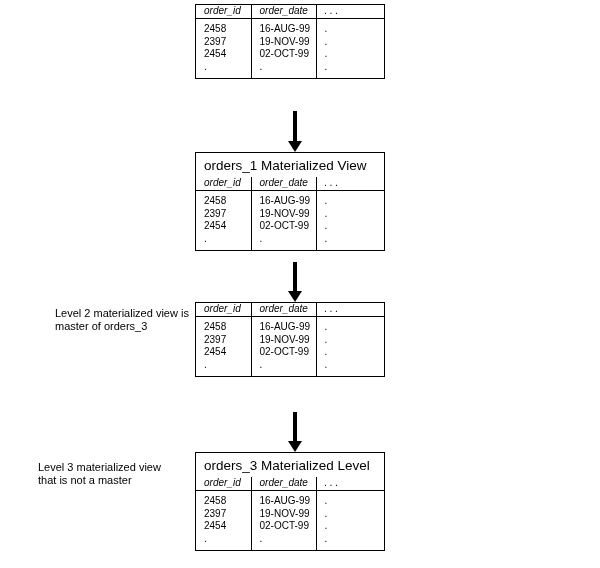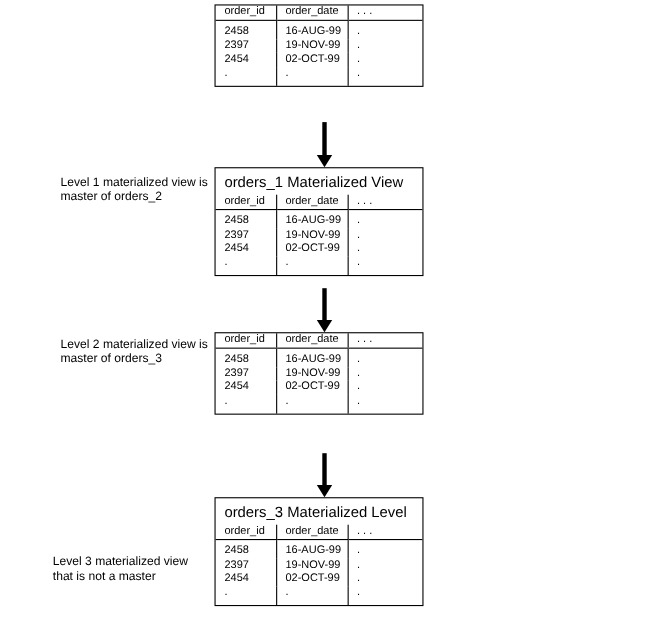--- a/index.html
+++ b/index.html
@@ -62,20 +62,21 @@
   .mini-table col.c-rest { width: auto; }
 
   .mini-table th {
     font-weight: normal;
     font-size: 10px;
     text-align: left;
     padding: 0 0 2px 8px;
     border-bottom: 1.5px solid #000;
     vertical-align: bottom;
     white-space: nowrap;
+    font-style: italic;
   }
   .mini-table th.col-date,
   .mini-table th.col-rest,
   .mini-table td.col-date,
   .mini-table td.col-rest {
     border-left: 1.5px solid #000;
   }
 
   .mini-table td {
     padding: 0 0 0 8px;
@@ -158,22 +159,20 @@
         </tr>
       </tbody>
     </table>
   </div>
 
   <div class="connector" style="top:111px; height:41px;">
     <div class="shaft" style="height:30px;"></div>
     <div class="head" style="top:30px;"></div>
   </div>
 
-  <div class="annotation" style="left:55px; top:160px;">Level 1 materialized view is
-master of orders_2</div>
 
   <div class="entity-box" style="top:152px;">
     <div class="box-title">orders_1 Materialized View</div>
     <table class="mini-table">
       <colgroup>
           <col class="c-id">
           <col class="c-date">
           <col class="c-rest">
         </colgroup>
       <thead>
@@ -253,21 +252,21 @@
         </tr>
       </tbody>
     </table>
   </div>
 
   <div class="connector" style="top:412px; height:40px;">
     <div class="shaft" style="height:29px;"></div>
     <div class="head" style="top:29px;"></div>
   </div>
 
-  <div class="annotation" style="left:48px; top:461px;margin-top:44px;">Level 3 materialized view
+  <div class="annotation" style="left:38px; top:461px;">Level 3 materialized view
 that is not a master</div>
 
   <div class="entity-box" style="top:452px;">
     <div class="box-title">orders_3 Materialized Level</div>
     <table class="mini-table">
       <colgroup>
           <col class="c-id">
           <col class="c-date">
           <col class="c-rest">
         </colgroup>

